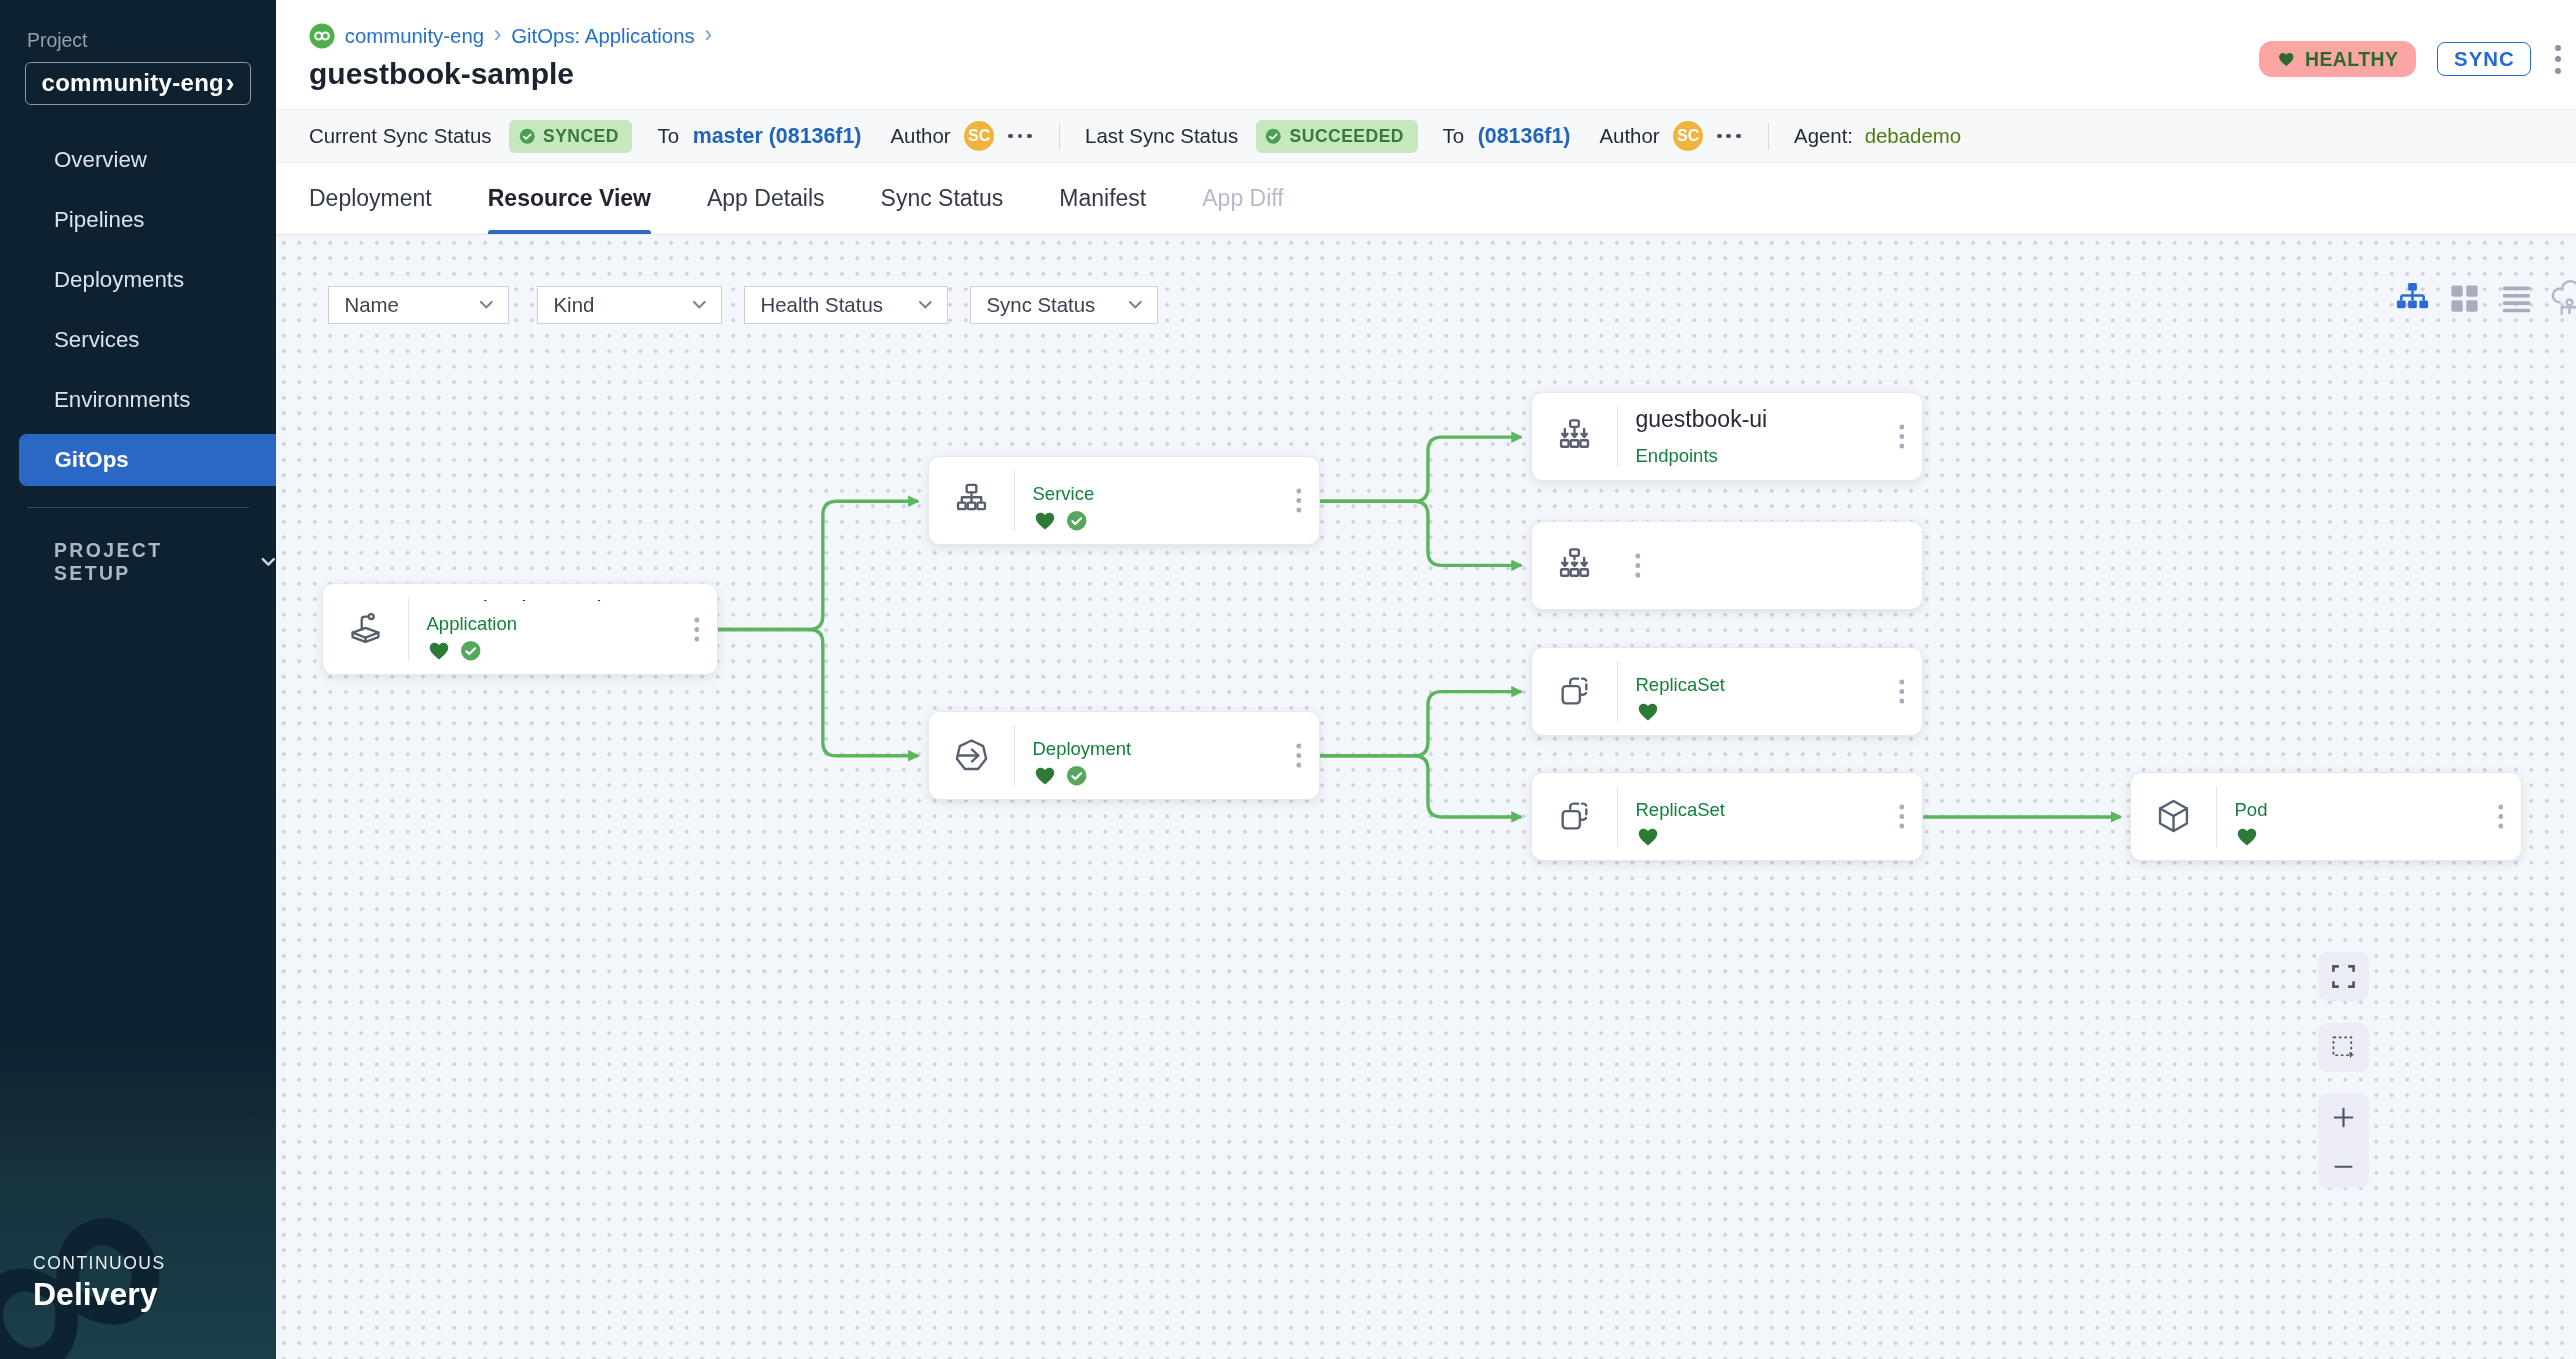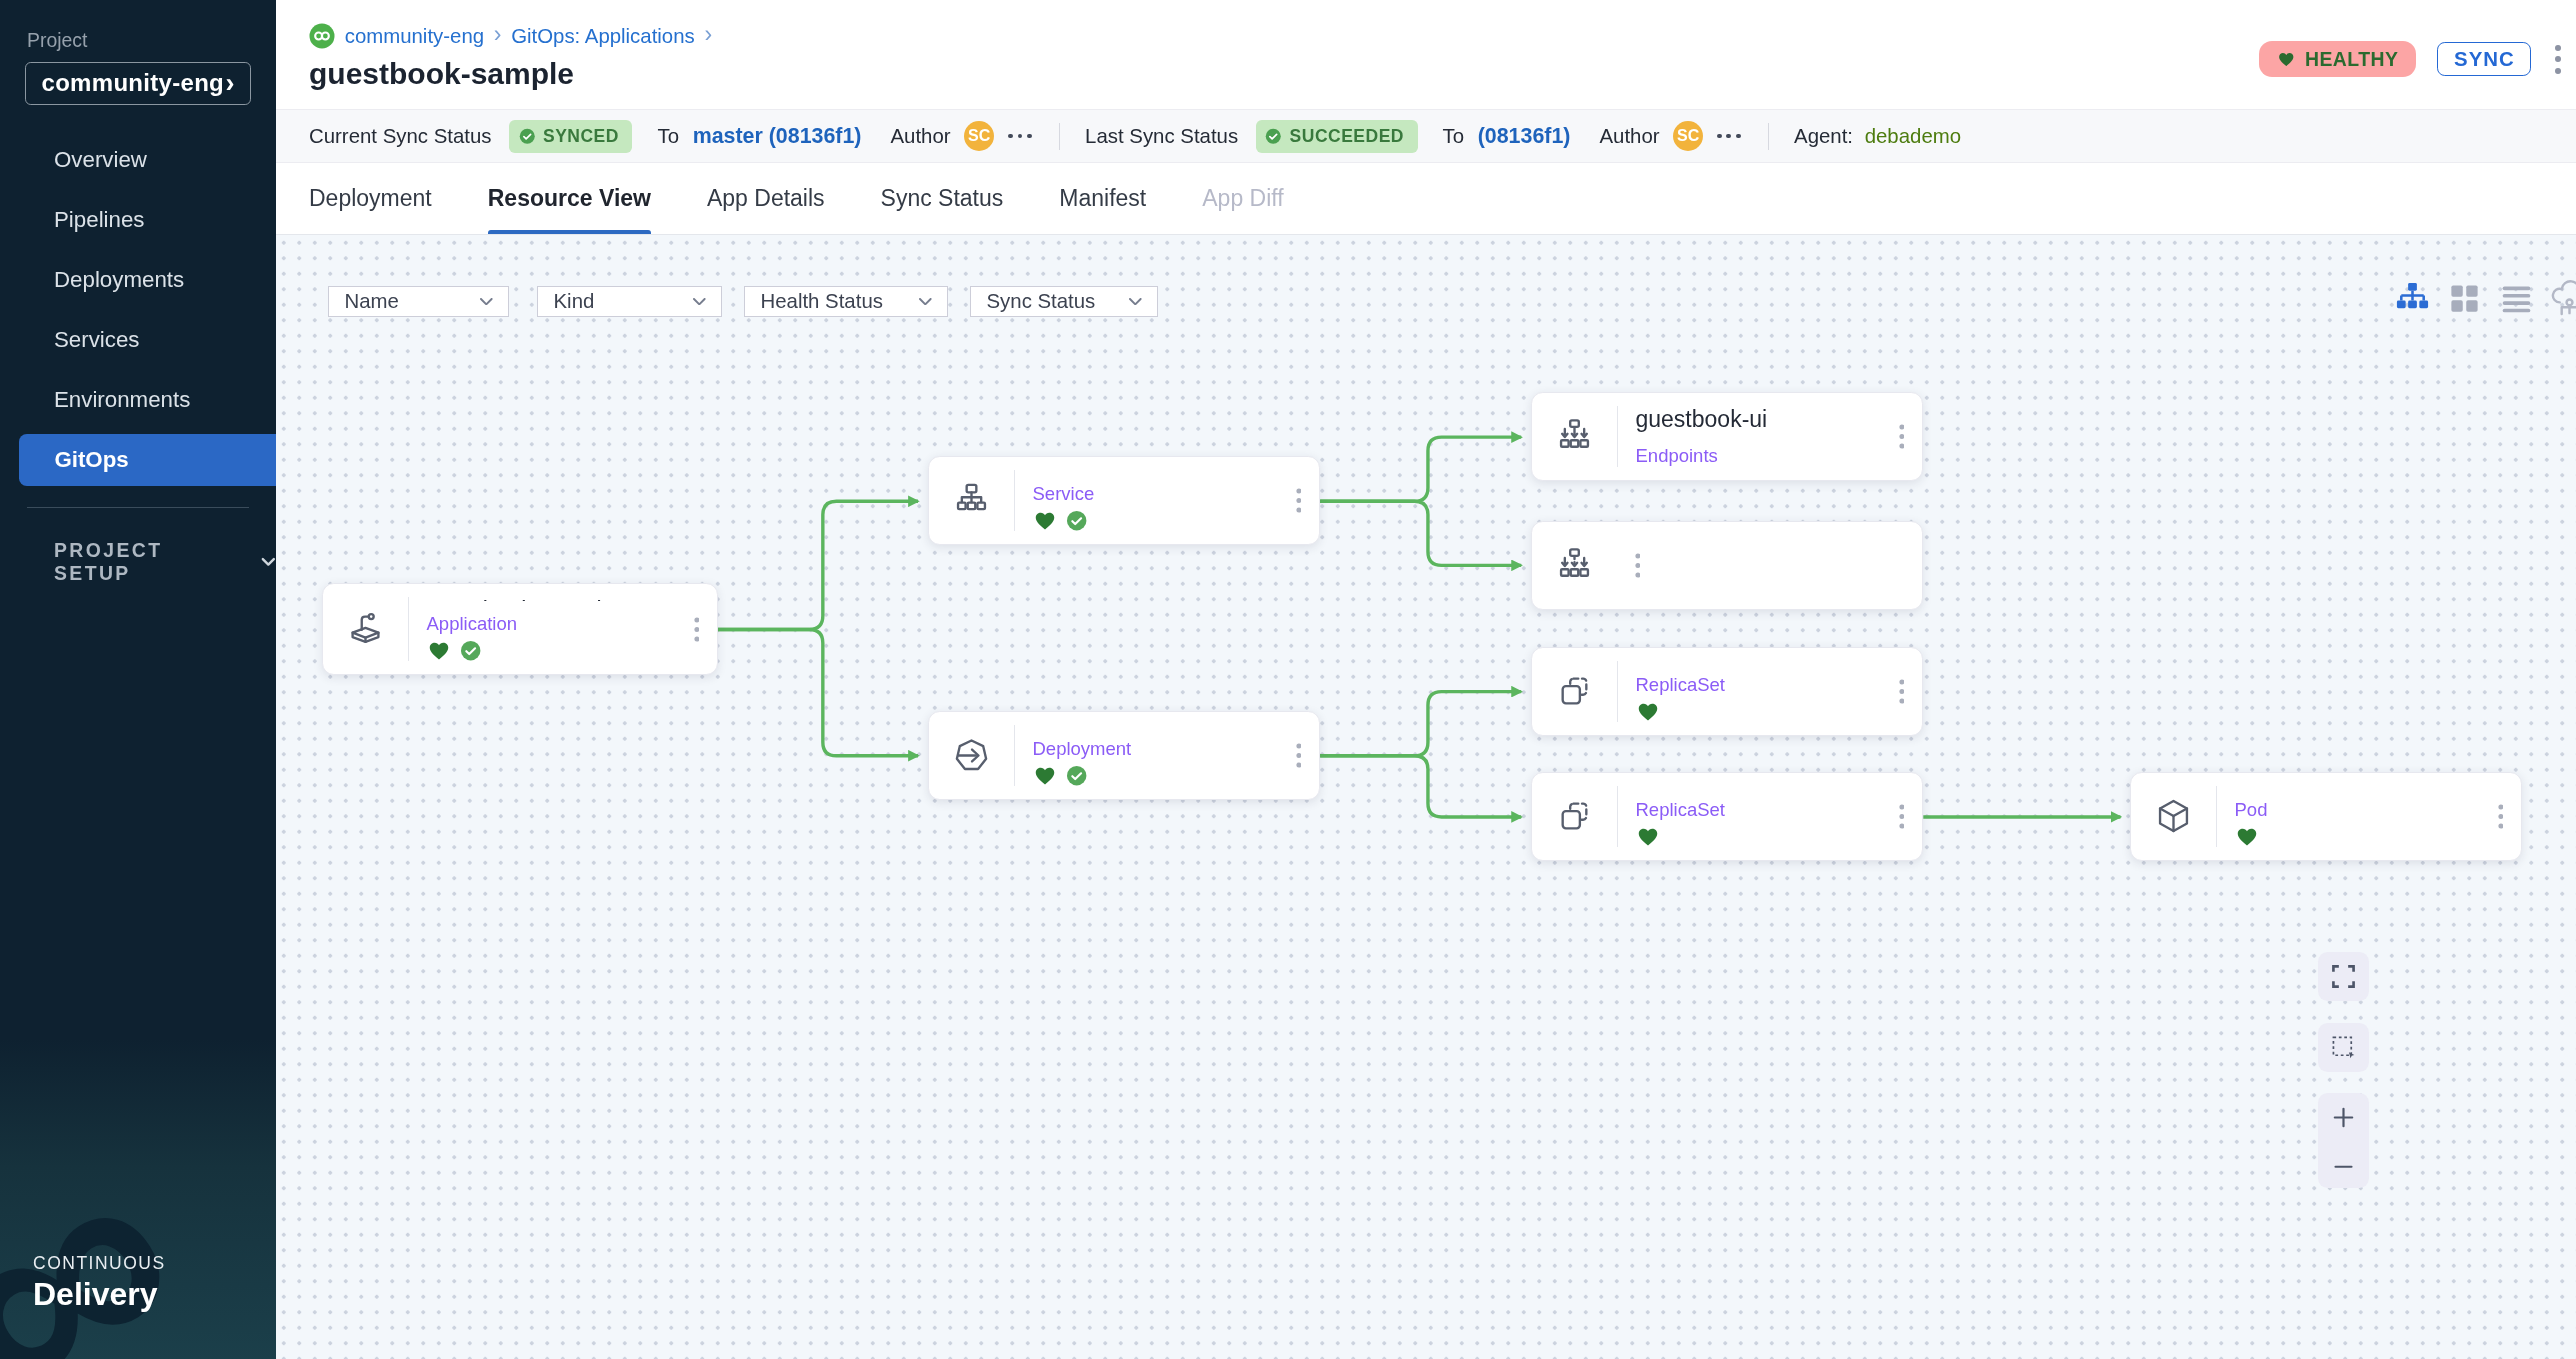--- a/index.html
+++ b/index.html
@@ -68,21 +68,21 @@
   .tab { display:flex; align-items:center; font-size:23px; color:#343b46; cursor:pointer; position:relative; }
   .tab.active { font-weight:700; color:#20252e; }
   .tab.active::after { content:""; position:absolute; left:0; right:0; bottom:0; height:3.9px;
     background:#2d6ac2; border-radius:2.9px 2.9px 0 0; }
   .tab.disabled { color:#b6b9c8; }
 
   
   .canvas { position:relative; flex:1; background-color:#f3f7fb;
     background-image:radial-gradient(#cbd2de 1.6px, transparent 1.6px); background-size:15.5px 15.5px; overflow:hidden; }
 
-  .filter { position:absolute; top:51px; height:31px; background:#fff; border:1px solid #cdced9;
+  .filter { position:absolute; top:51px; height:38px; background:#fff; border:1px solid #cdced9;
     border-radius:0; display:flex; align-items:center; justify-content:space-between; padding:0 15.5px; cursor:pointer; }
   .filter span { font-size:20.4px; color:#3c4250; }
   .f1 { left:52px;  width:181px; }
   .f2 { left:261px; width:185px; }
   .f3 { left:468px; width:204px; }
   .f4 { left:694px; width:188px; }
 
   .view-toggle { position:absolute; top:43px; width:41px; height:41px; display:flex; align-items:center;
     justify-content:center; cursor:pointer; }
   .vt1 { left:2116px; } .vt2 { left:2168px; } .vt3 { left:2220px; } .vt4 { left:2273px; }
@@ -96,21 +96,21 @@
   .n3 { left:652px;  top:476px; }
   .n4 { left:1255px; top:157px; }
   .n5 { left:1255px; top:286px; }
   .n6 { left:1255px; top:412px; }
   .n7 { left:1255px; top:537px; }
   .n8 { left:1854px; top:537px; }
   .node-icon-zone { flex:0 0 85px; display:flex; align-items:center; justify-content:center; }
   .node-body { flex:1; min-width:0; border-left:1px solid #e4e6ec; margin:12.6px 0; padding-left:17.5px;
     display:flex; flex-direction:column; justify-content:center; }
   .node-title { font-size:23px; font-weight:500; color:#242a36; white-space:nowrap; overflow:hidden; }
-  .node-kind { font-size:18.5px; color:#8b5cf6; margin-top:12px; }
+  .node-kind { font-size:18.5px; color:#15803d; margin-top:12px; }
   .node-status { display:flex; align-items:center; gap:9.7px; margin-top:4.9px; }
   .node-kebab { flex:0 0 41px; display:flex; align-items:center; justify-content:center; cursor:pointer; }
 
   .ctrl { position:absolute; left:2042px; width:51px; background:#ececf6; border-radius:9.7px;
     display:flex; align-items:center; justify-content:center; cursor:pointer; }
   .ctrl-fullscreen { top:717px; height:49px; }
   .ctrl-marquee { top:788px; height:49px; }
   .ctrl-zoom { top:858px; height:95px; flex-direction:column; justify-content:space-between; padding:9.7px 0 13.6px; }
   .zoom-btn { display:flex; align-items:center; justify-content:center; cursor:pointer; }
 </style>

